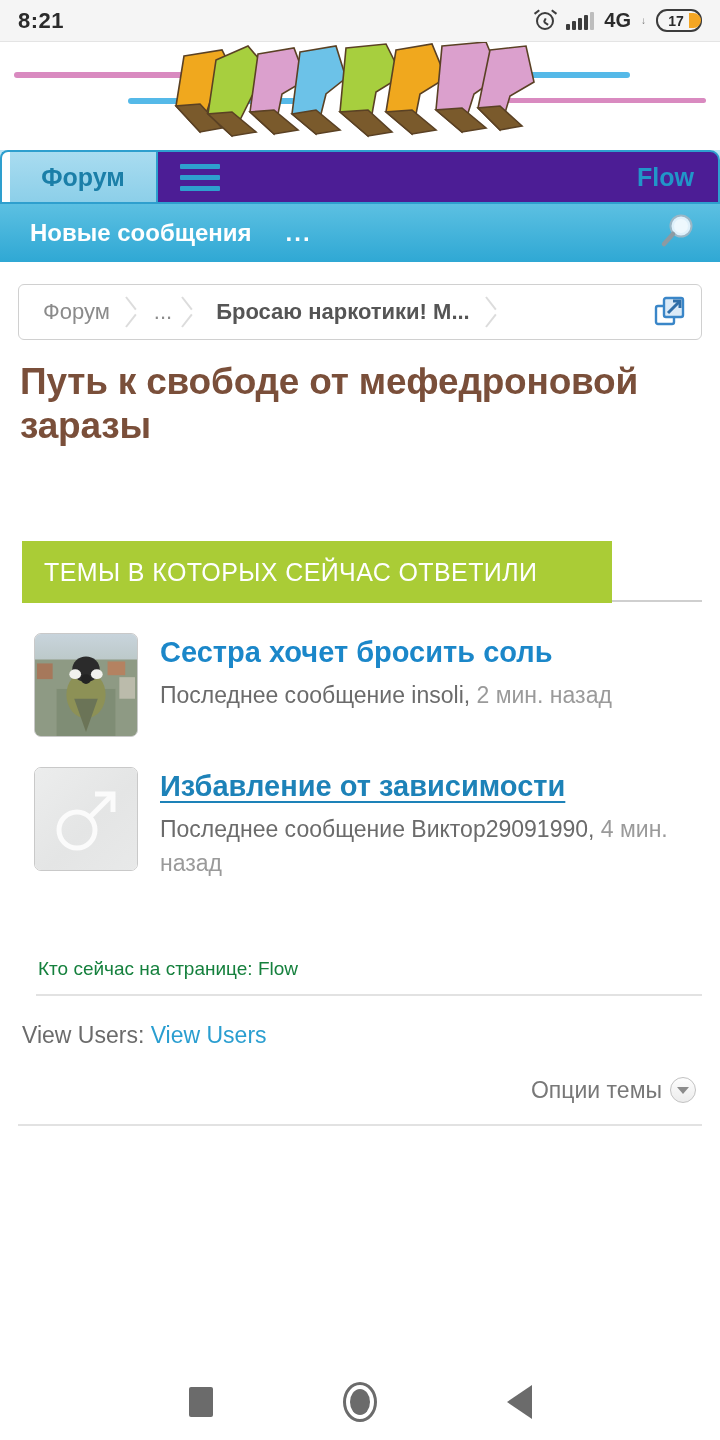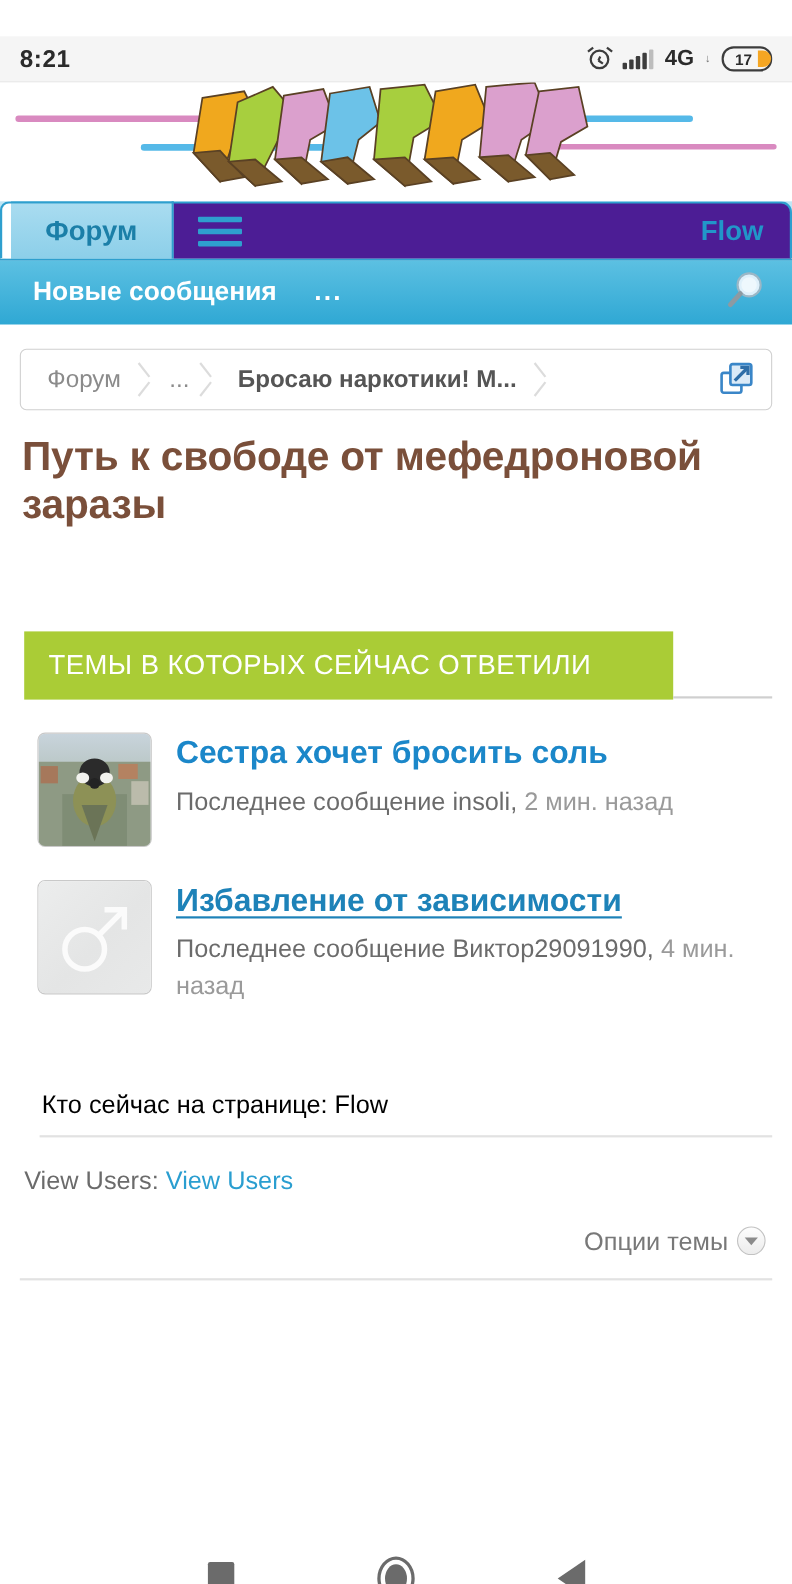--- a/index.html
+++ b/index.html
@@ -8,21 +8,21 @@
     font-family: "Liberation Sans", sans-serif;
     background: #ffffff;
     overflow: hidden;
   }
   #screen { position: relative; width: 720px; height: 1440px; background:#fff; }
 
   
   .statusbar {
     height: 42px; background: #f5f5f5;
     display: flex; align-items: center; justify-content: space-between;
-    padding: 0 18px; border-bottom: 1px solid #e4e4e4; margin-top: 33px;
+    padding: 0 18px; border-bottom: 1px solid #e4e4e4;
   }
   .clock { font-size: 22px; font-weight: bold; color: #2b2b2b; letter-spacing: .5px; }
   .status-right { display: flex; align-items: center; gap: 10px; }
   .alarm-icon { width: 21px; height: 21px; position: relative; }
   .alarm-icon .ring {
     width: 18px; height: 18px; border: 2.2px solid #3c3c3c; border-radius: 50%;
     position: absolute; left: 1px; top: 2px;
   }
   .alarm-icon .hand {
     position: absolute; width: 5px; height: 2px; background: #3c3c3c;
@@ -152,21 +152,21 @@
   .avatar-default { width:100%; height:100%; display:flex; align-items:center; justify-content:center; background: linear-gradient(135deg,#eceded 0%, #e4e5e5 55%, #e8e9e9 100%); }
   .thread-meta { padding-top: 4px; }
   .thread-link {
     font-size: 29px; font-weight: bold; color: #1b87c9; line-height: 1.1;
     display:inline-block;
   }
   .thread-link.visited { color:#1d82b8; text-decoration: underline; text-underline-offset: 5px; }
   .thread-sub { margin-top: 10px; font-size: 23px; color: #6b6b6b; line-height: 1.45; }
   .thread-sub .ago { color: #9a9a9a; }
 
-  .online-row { margin-top: 78px; padding-left: 20px; font-size: 23px; color: #000000; }
+  .online-row { margin-top: 78px; padding-left: 20px; font-size: 19px; color: #15803d; }
   .divider { height: 2px; background: #e2e2e2; margin: 14px 0 0 18px; }
 
   .tags-row { margin-top: 22px; padding-left: 4px; font-size: 23px; color:#6b6b6b; line-height: 2.0; }
   .tags-label { color:#6b6b6b; margin-right: 4px; }
   .tag {
     display: inline-flex; align-items: center; color:#2a9ed0; font-size: 23px;
     border: 2px solid #2a9ed0; border-radius: 0 10px 10px 0;
     padding: 2px 14px 2px 6px; margin-right: 6px; position: relative;
     margin-left: 16px; line-height: 1.25;
   }

